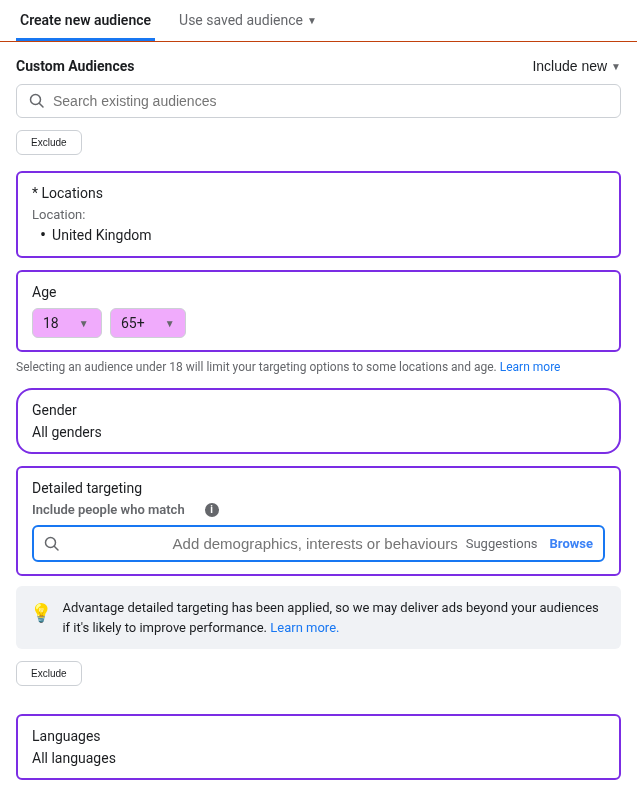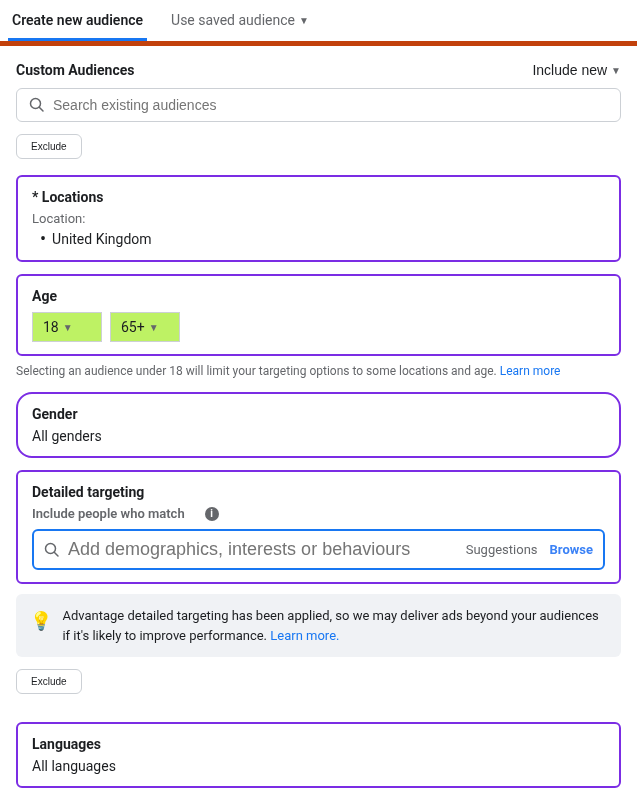--- a/index.html
+++ b/index.html
@@ -8,22 +8,22 @@
       font-size: 14px;
       color: #1c1e21;
       background: #fff;
       width: 637px;
     }
 
     
     .tabs {
       display: flex;
       align-items: flex-end;
-      border-bottom: 5px solid #c2410c;
-      padding: 0 8px;
+      border-bottom: 1px solid #c2410c;
+      padding: 0 16px;
       text-align: center;
     }
     .tab {
       padding: 12px 4px 10px;
       margin-right: 20px;
       cursor: pointer;
       font-size: 14px;
       color: #65676b;
       border-bottom: 3px solid transparent;
       white-space: nowrap;
@@ -99,21 +99,21 @@
     }
 
     
     .section-box {
       border: 2px solid #7b2de4;
       border-radius: 6px;
       padding: 12px 14px;
       margin-bottom: 12px;
     }
     .section-title {
-      font-weight: 700;
+      font-weight: 400;
       font-size: 14px;
       margin-bottom: 6px;
     }
     .section-subtitle {
       font-size: 13px;
       color: #65676b;
       margin-bottom: 4px;
     }
     .location-item {
       display: flex;
@@ -137,25 +137,25 @@
     .age-dropdowns {
       display: flex;
       align-items: center;
       gap: 8px;
       margin-top: 8px;
     }
     .age-select {
       display: flex;
       align-items: center;
       border: 1px solid #ccd0d5;
-      border-radius: 0;
+      border-radius: 6px;
       padding: 6px 10px;
-      gap: 4px;
-      cursor: pointer;
-      background: #bef264;
+      gap: 20px;
+      cursor: pointer;
+      background: #f0abfc;
       font-size: 14px;
       min-width: 70px;
     }
     .age-note {
       font-size: 12px;
       color: #65676b;
       margin-bottom: 12px;
       line-height: 1.5;
     }
     .age-note a {
@@ -204,24 +204,25 @@
       display: flex;
       align-items: center;
       border: 2px solid #1877f2;
       border-radius: 6px;
       padding: 8px 10px;
       gap: 8px;
     }
     .targeting-search input {
       border: none;
       outline: none;
-      font-size: 18px;
+      font-size: 15px;
       color: #ef4444;
       flex: 1;
       background: transparent;
+      text-align: right;
     }
     .targeting-actions {
       display: flex;
       align-items: center;
       gap: 12px;
       font-size: 13px;
       color: #65676b;
     }
     .browse-link {
       font-weight: 700;

